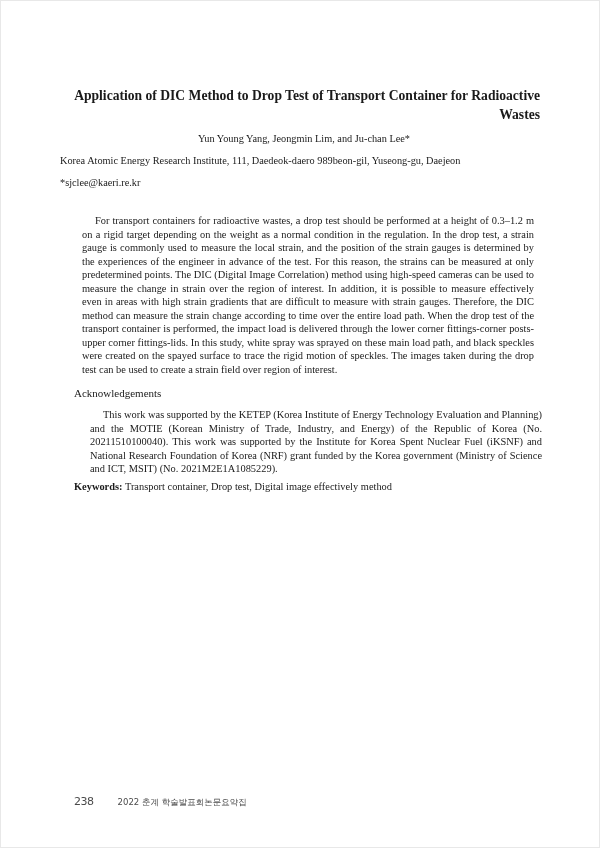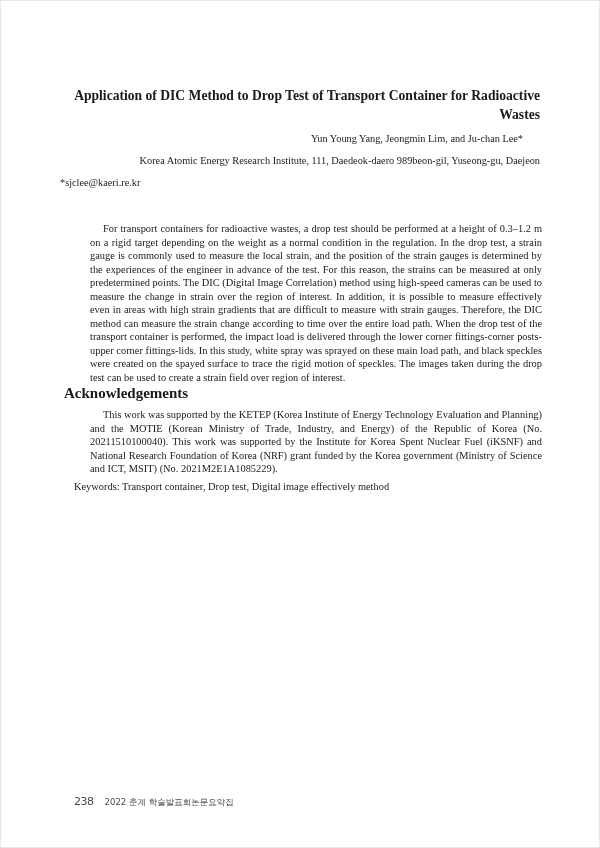--- a/index.html
+++ b/index.html
@@ -5,37 +5,37 @@
     html, body { margin: 0; padding: 0; }
     body {
       width: 600px; height: 848px; background: #ffffff; position: relative; overflow: hidden;
       font-family: "Liberation Serif", serif; color: #1a1a1a;
     }
     .page-border { position: absolute; left: 0; top: 0; width: 598px; height: 846px; border: 1px solid #e8e8e8; }
     .title {
       position: absolute; left: 60px; top: 86px; width: 480px;
       text-align: right; font-weight: bold; font-size: 13.6px; line-height: 19px;
     }
-    .authors { position: absolute; left: 43px; top: 132px; width: 480px; text-align: right; font-size: 10.3px; line-height: 13px; }
-    .affil { position: absolute; left: 60px; top: 154px; width: 480px; text-align: right; font-size: 10.3px; line-height: 13px; }
+    .authors { position: absolute; left: 64px; top: 132px; width: 480px; text-align: center; font-size: 10.3px; line-height: 13px; }
+    .affil { position: absolute; left: 60px; top: 154px; width: 480px; text-align: left; font-size: 10.3px; line-height: 13px; }
     .email { position: absolute; left: 60px; top: 176px; width: 480px; font-size: 10.3px; line-height: 13px; }
     .abstract {
       position: absolute; left: 74px; top: 206px; width: 452px;
-      font-size: 10.4px; line-height: 13.5px; text-align: justify; text-indent: 13px; margin: 16px;
+      font-size: 10.4px; line-height: 13.5px; text-align: justify; text-indent: 13px; margin: 8px;
     }
-    .ack-heading { position: absolute; left: 64px; top: 387px; font-weight: bold; font-size: 15px; line-height: 13px; }
+    .ack-heading { position: absolute; left: 74px; top: 387px; font-weight: normal; font-size: 11px; line-height: 13px; }
     .ack-body {
       position: absolute; left: 82px; top: 400px; width: 452px;
       font-size: 10.4px; line-height: 13.5px; text-align: justify; text-indent: 13px; margin: 8px;
     }
     .keywords { position: absolute; left: 74px; top: 480px; width: 452px; font-size: 10.4px; line-height: 13px; }
-    .keywords b { font-weight: normal; }
+    .keywords b { font-weight: bold; }
     .footer { position: absolute; left: 74px; top: 790px; font-family: "DejaVu Sans", sans-serif; color: #4a4a4a; }
     .footer .pnum { font-size: 11px; letter-spacing: -0.5px; }
-    .footer .ptitle { font-size: 8.5px; margin-left: 6px; }
+    .footer .ptitle { font-size: 8.5px; margin-left: 19px; }
   </style>
 </head>
 <body>
 
 <div class="page-border"></div>
 
 <div class="title">Application of DIC Method to Drop Test of Transport Container for Radioactive Wastes</div>
 <div class="authors">Yun Young Yang, Jeongmin Lim, and Ju-chan Lee*</div>
 <div class="affil">Korea Atomic Energy Research Institute, 111, Daedeok-daero 989beon-gil, Yuseong-gu, Daejeon</div>
 <div class="email">*sjclee@kaeri.re.kr</div>

